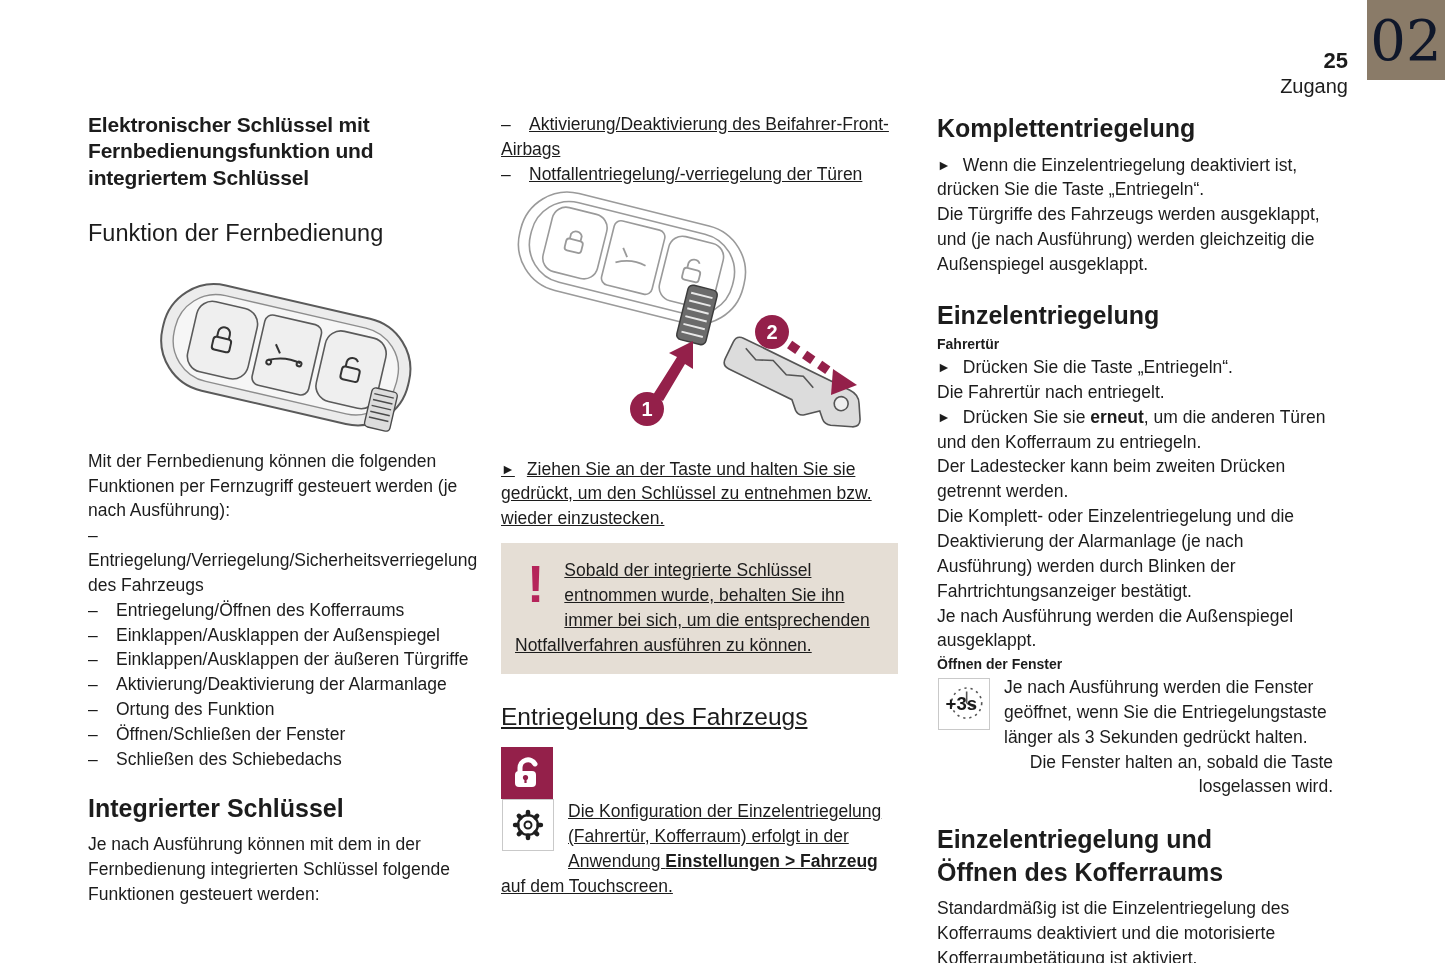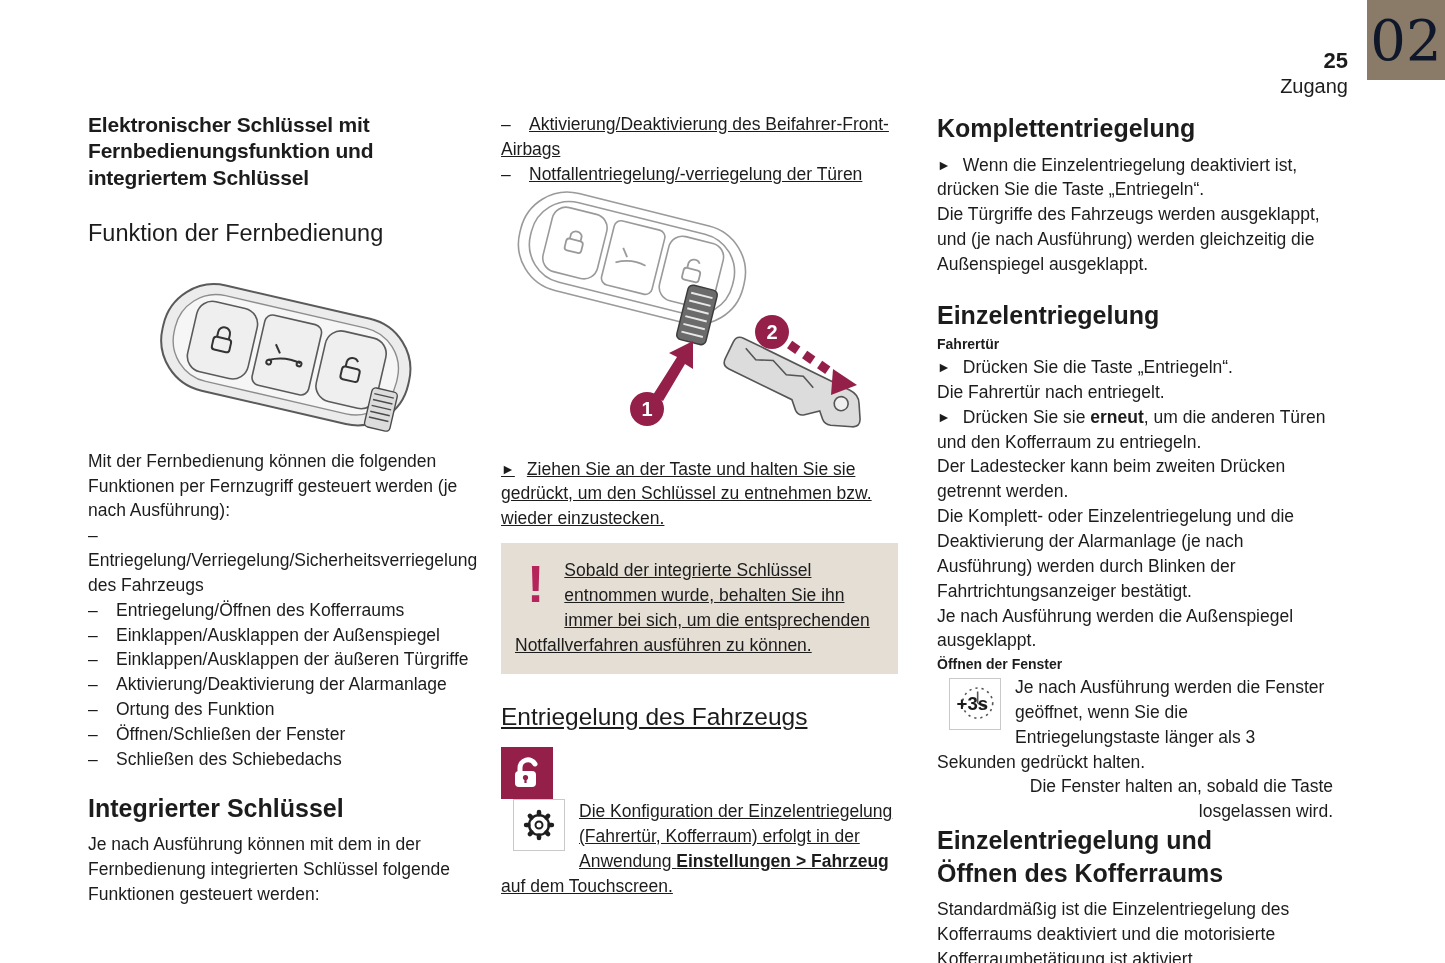--- a/index.html
+++ b/index.html
@@ -65,21 +65,21 @@
   
   .unlock-icon{
     width:52px;height:52px;background:#94204a;
     display:flex;align-items:center;justify-content:center;
   }
   .framed-icon{
     width:50px;height:50px;
     border:1px solid #c9c9c9;background:#fff;
     display:flex;align-items:center;justify-content:center;
   }
-  .float-ic{float:left;margin:3px 14px 4px 12px;justify-content:center;}
+  .float-ic{float:left;margin:3px 14px 4px 1px;justify-content:center;}
   .cfg-block{overflow:visible;}
   .bold{font-weight:bold;}
 </style>
 </head>
 <body>
 
 <div class="page">
 
   <div class="page-meta">
     <div class="page-number">25</div>
@@ -240,17 +240,17 @@
       <span class="framed-icon float-ic">
         <svg width="46" height="46" viewBox="0 0 52 52">
           <circle cx="29" cy="25" r="17" fill="none" stroke="#555" stroke-width="1.8" stroke-dasharray="2.5 4.5"></circle>
           <path d="M29 25 V12 M29 25 l9 5" stroke="#555" stroke-width="1.8" fill="none"></path>
           <text x="23" y="33" text-anchor="middle" font-family="Liberation Sans, sans-serif" font-size="21" font-weight="bold" fill="#1a1a1a">+3s</text>
         </svg>
       </span><span>Je nach Ausführung werden die Fenster geöffnet, wenn Sie die Entriegelungstaste länger als 3 Sekunden gedrückt halten.</span>
     </p>
     <p style="clear:none;text-align:right;">Die Fenster halten an, sobald die Taste losgelassen wird.</p>
 
-    <div class="h3" style="width:340px;">Einzelentriegelung und Öffnen des Kofferraums</div>
+    <div class="h3" style="margin-top:24px;width:340px;">Einzelentriegelung und Öffnen des Kofferraums</div>
     <p>Standardmäßig ist die Einzelentriegelung des Kofferraums deaktiviert und die motorisierte Kofferraumbetätigung ist aktiviert.</p>
   </div>
 
 </div>
 
 </body></html>

